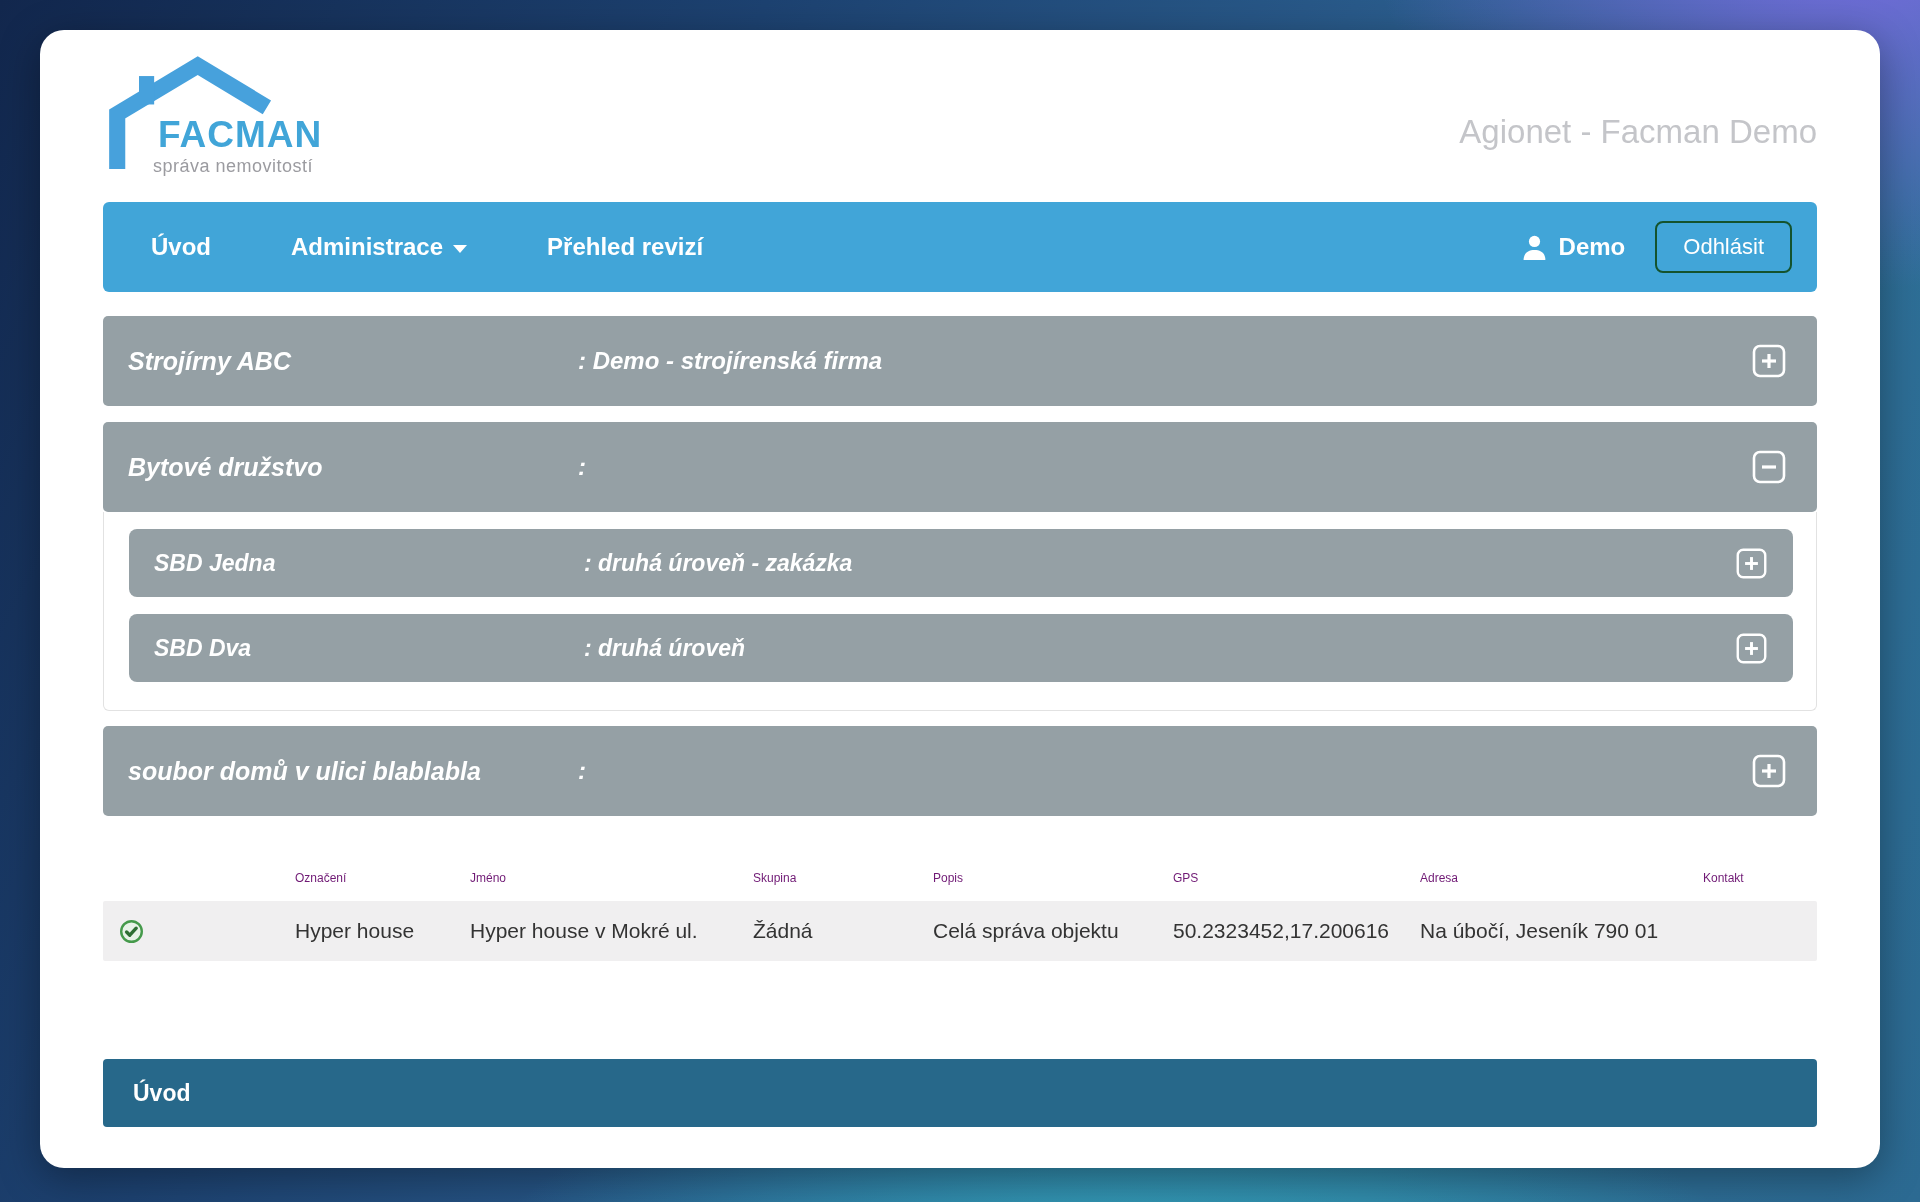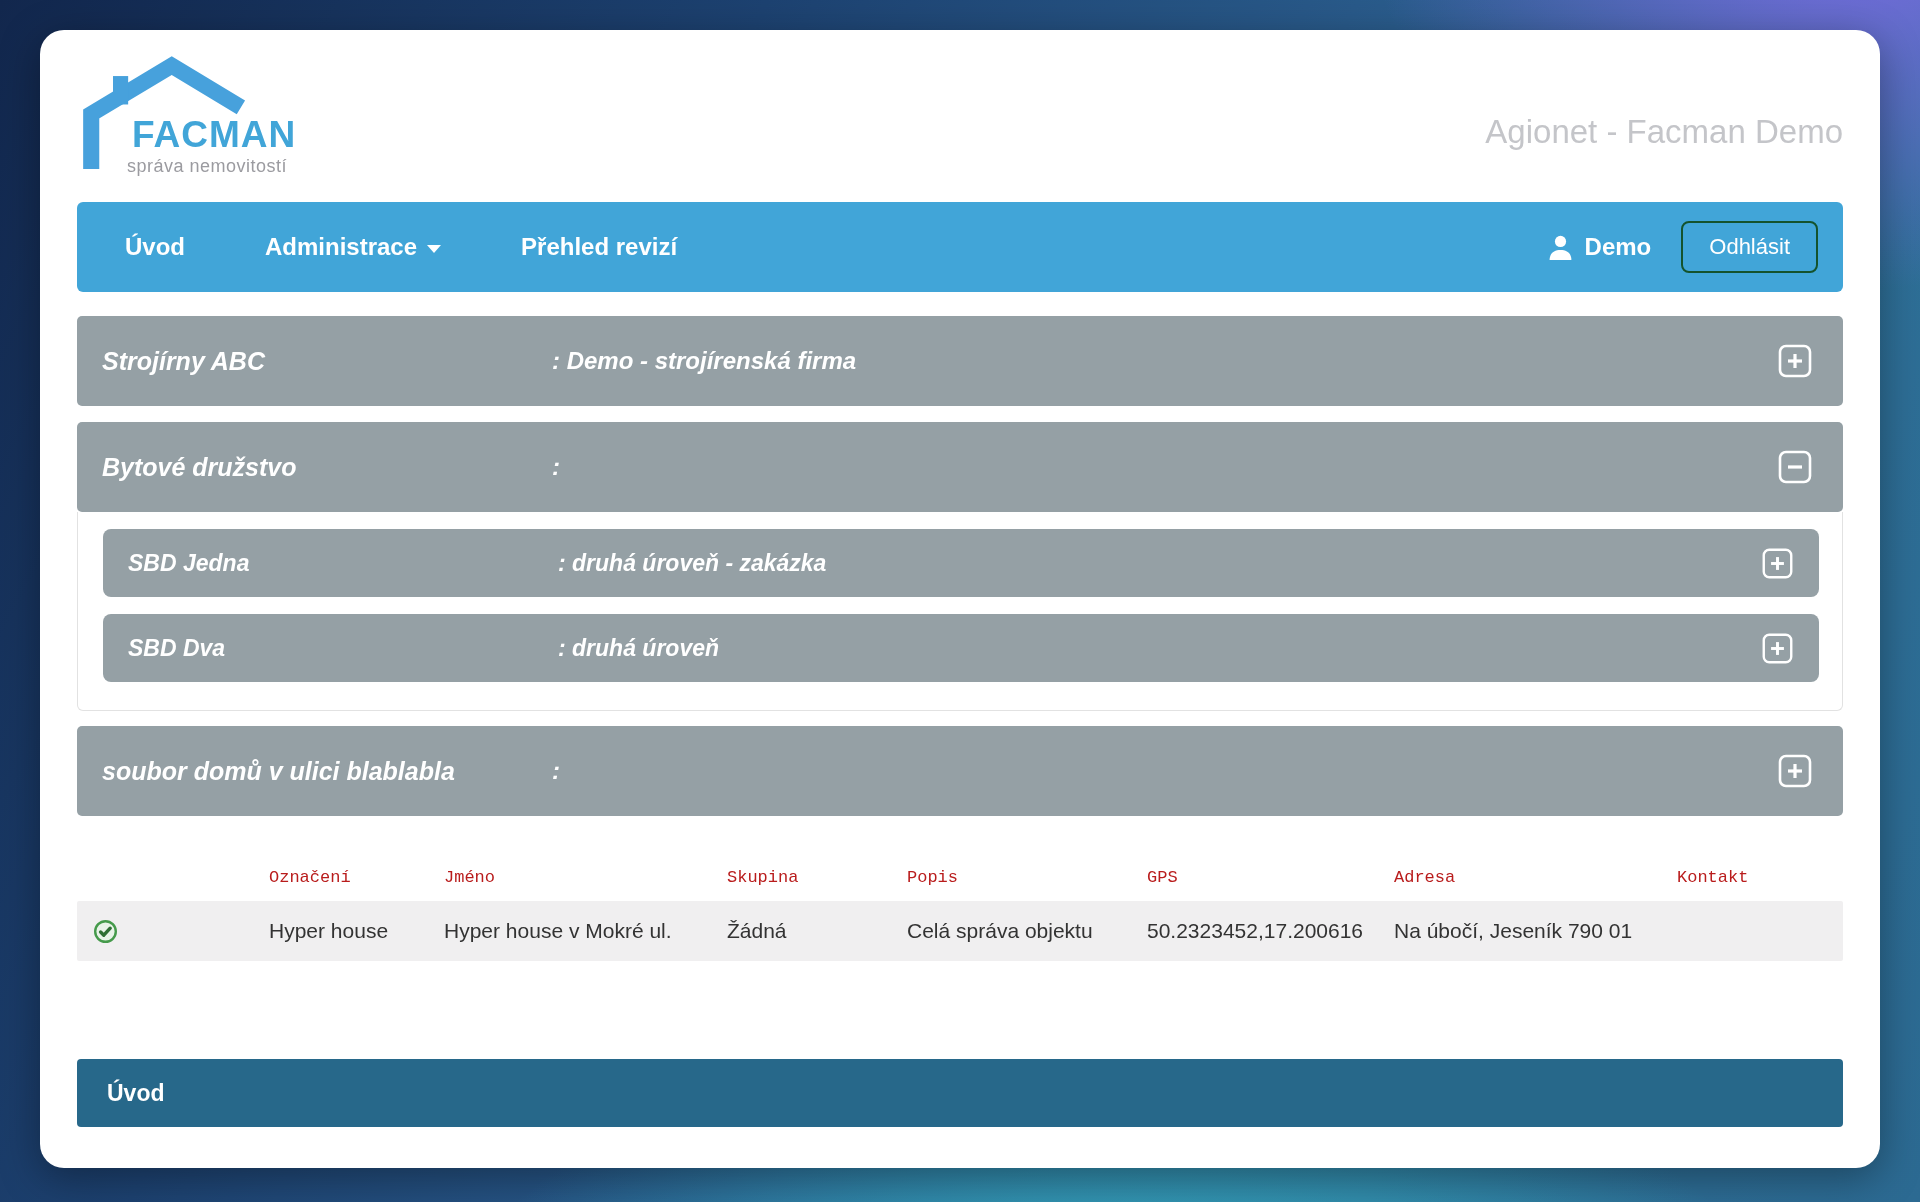--- a/index.html
+++ b/index.html
@@ -15,21 +15,21 @@
   body{
     font-family:"Liberation Sans",sans-serif;
     background:
       radial-gradient(900px 700px at 97% -8%, #7e6ce6 0%, rgba(126,108,230,0) 55%),
       radial-gradient(1200px 520px at 58% 110%, #35b3c6 0%, rgba(53,179,198,0) 55%),
       linear-gradient(118deg, #12274d 0%, #1d4271 30%, #2a5c8c 55%, #2e6f97 78%, #2c6a92 100%);
   }
   .card{
     position:absolute;left:40px;top:30px;width:1840px;height:1138px;
     background:#fff;border-radius:24px;box-shadow:0 10px 40px rgba(0,0,0,.35);
-    padding:0 37px;
+    padding:0 63px;
   }
   
   .hdr{margin-top:22px;height:150px;display:flex;justify-content:space-between;}
   .brand{position:relative;width:330px;height:140px;cursor:pointer;}
   .brand svg{position:absolute;left:0;top:2px;}
   .wordmark{position:absolute;left:55px;top:62px;font-size:37px;font-weight:700;color:var(--accent);letter-spacing:1px;}
   .tagline{position:absolute;left:50px;top:104px;font-size:18px;color:#9b9ba0;letter-spacing:.5px;}
   .app-title{align-self:center;font-size:33px;color:var(--title_gray);margin-top:10px;margin-left:29px;}
   
   .navbar{height:90px;background:var(--accent);border-radius:6px;display:flex;align-items:center;padding:0 25px 0 48px;}
@@ -46,21 +46,21 @@
   .mt1{margin-top:24px;} .mt2{margin-top:16px;} .mt3{margin-top:15px;}
   .panel-body{border:1px solid #e2e2e2;border-top:none;border-radius:0 0 6px 6px;padding:17px 23px 28px 25px;}
   .panel.sub{height:68px;padding:0 25px;border-radius:8px;}
   .panel.sub .p-title{width:430px;font-size:23px;}
   .panel.sub .p-desc{font-size:23px;}
   .panel.sub .toggle{width:33px;height:33px;}
   .panel.sub + .panel.sub{margin-top:17px;}
   
   .tbl{margin-top:38px;}
   .tr{display:grid;grid-template-columns:192px 175px 283px 180px 240px 247px 283px 1fr;align-items:center;}
-  .tr.head{height:47px;font-size:17px;color:#b91c1c;font-family:Liberation Mono, monospace;}
+  .tr.head{height:47px;font-size:12px;color:#701a75;}
   .tr.data{height:60px;background:var(--row_bg);font-size:21px;color:#333;border-radius:2px;cursor:pointer;}
   .tr .c0{padding-left:16px;display:flex;align-items:center;}
   .cell{white-space:nowrap;overflow:hidden;}
   
   .footerbar{margin-top:98px;height:68px;background:var(--footer);border-radius:4px;display:flex;align-items:center;padding-left:30px;}
   .footerbar span{color:#fff;font-size:23px;font-weight:700;cursor:pointer;}
 </style>
 </head>
 <body>
 

